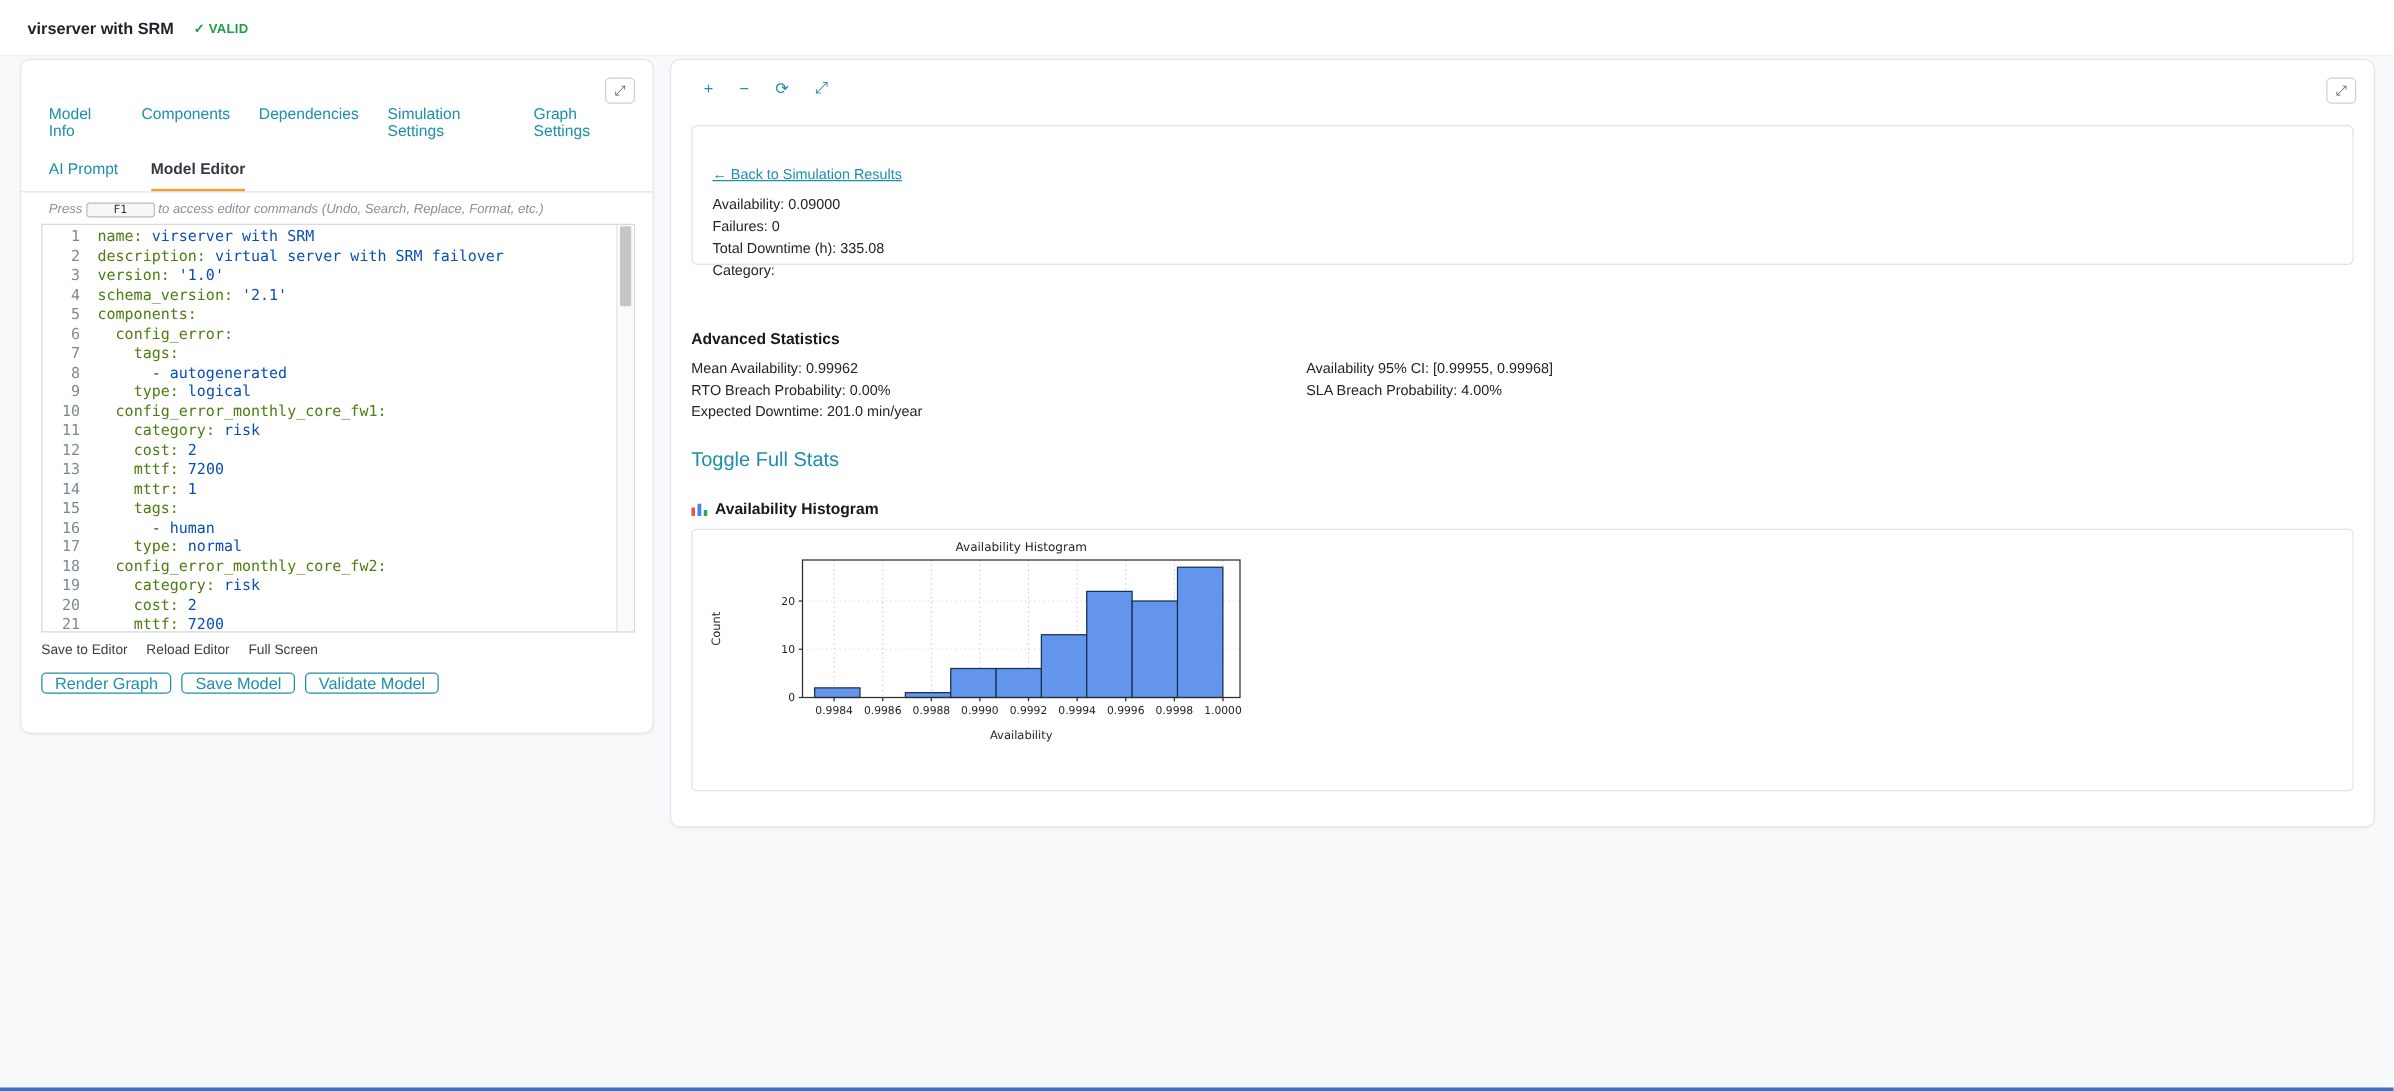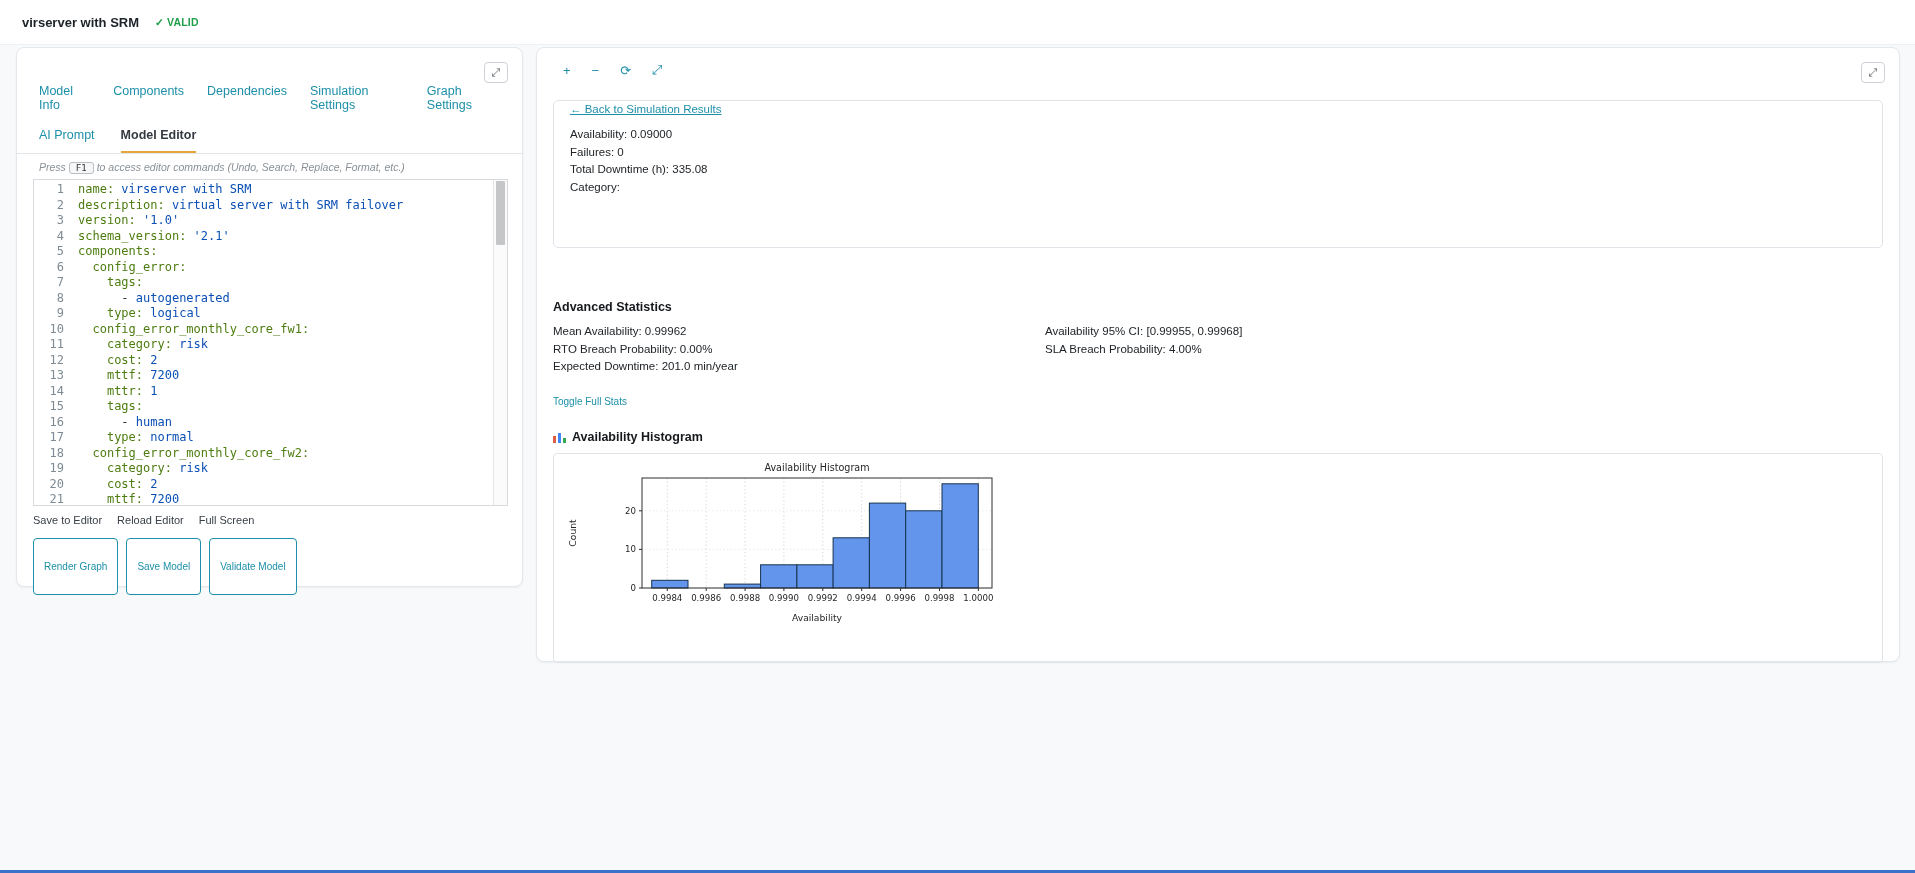--- a/index.html
+++ b/index.html
@@ -35,58 +35,58 @@
   
   .tabs-1 { display: flex; gap: 23px; padding: 36px 22px 0; font-size: 12.5px; }
   .tabs-2-wrap { border-bottom: 1px solid #e2e6ea; margin-top: 16px; }
   .tabs-2 { display: flex; gap: 26px; padding: 0 22px; font-size: 12.5px; }
   .tabs-2 .tab { padding-bottom: 9px; }
   .tabs-2 .tab.active { color: #343a40; font-weight: 700; border-bottom: 2px solid #e9a33b; }
 
   .editor-hint { padding: 7px 22px 6px; font-size: 10.5px; font-style: italic; color: #8a9097; }
   .editor-hint kbd {
     font-family: "DejaVu Sans Mono", monospace; font-style: normal; font-size: 9px;
-    border: 1px solid #b9bec4; border-radius: 3px; background: #f6f7f8; padding: 0 6px; color: #333; margin: 0 3px;
+    border: 1px solid #b9bec4; border-radius: 3px; background: #f6f7f8; padding: 0 21px; color: #333; margin: 0 3px;
   }
 
   .editor { margin: 0 14px 0 16px; height: 327px; border: 1px solid #d6dade; display: flex; background: #fff; overflow: hidden; }
   .gutter { width: 40px; padding: 2px 10px 0 0; text-align: right; color: #7e8a93;
             font: 12px/15.5px "DejaVu Sans Mono", monospace; flex: none; }
   .codepane { flex: 1; padding: 2px 0 0 4px; font: 12px/15.5px "DejaVu Sans Mono", monospace; white-space: pre; overflow: hidden; }
   .tok-k { color: #4d7c0f; }
   .tok-v { color: #0a4fb5; }
   .tok-p { color: #303030; }
   .scrollbar { width: 14px; flex: none; border-left: 1px solid #e4e4e4; background: #fbfbfb; position: relative; }
   .scroll-thumb { position: absolute; top: 1px; left: 2px; width: 9px; height: 64px; background: #c4c6c8; border-radius: 1px; }
 
   .editor-links { display: flex; gap: 15px; padding: 8px 16px 0; font-size: 11px; }
   .editor-links .elink { color: #3a4047; cursor: pointer; }
 
   .btn-row { display: flex; gap: 8px; padding: 12px 16px 0; }
   .btn-outline {
     border: 1px solid #1d8fa8; color: #1d8fa8; background: #fff; border-radius: 4px;
-    font-size: 10px; padding: 22px 10px; font-family: inherit; cursor: pointer;
+    font-size: 13px; padding: 0 10px; font-family: inherit; cursor: pointer;
   }
 
   
   .rc-toolbar { position: absolute; top: 14px; left: 26px; display: flex; gap: 21px; align-items: center;
                 color: #1d8fa8; font-size: 13px; }
   .rc-toolbar span { cursor: pointer; }
 
-  .results-box { border: 1px solid #e0e4e8; border-radius: 5px; height: 148px; padding: 0 16px; }
+  .results-box { border: 1px solid #e0e4e8; border-radius: 5px; height: 112px; padding: 30px 16px; }
   .back-link { font-size: 11.5px; text-decoration: underline; display: inline-block; }
   .node-heading { margin-top: 13px; font-size: 15px; color: #15191d; }
   .node-heading .nlabel { font-weight: 600; }
   .node-heading .nname { font-weight: 800; }
   .stats-grid { display: grid; grid-template-columns: 478px 1fr; margin-top: 10px; font-size: 11.5px; }
   .stat-row { line-height: 17.5px; }
 
   .adv-title { margin-top: 52px; font-size: 12.5px; font-weight: 700; color: #15191d; }
   .adv-grid { display: grid; grid-template-columns: 492px 1fr; margin-top: 9px; font-size: 11.5px; }
-  .toggle-link { margin-top: 20px; font-size: 10px; display: inline-block; text-align: center; }
+  .toggle-link { margin-top: 20px; font-size: 16px; display: inline-block; text-align: center; }
 
   .hist-heading { margin-top: 22px; font-size: 12.5px; font-weight: 700; color: #15191d; display: flex; align-items: center; gap: 6px; }
   .chart-box { margin-top: 9px; border: 1px solid #e0e4e8; border-radius: 4px; height: 210px; padding: 8px 0 0 10px; }
   svg text { font-family: "DejaVu Sans", sans-serif; fill: #262626; }
 
   .bottom-strip { position: absolute; left: 0; right: 0; bottom: 0; height: 3px; background: #3b71ca; }
 </style>
 </head>
 <body>
 

